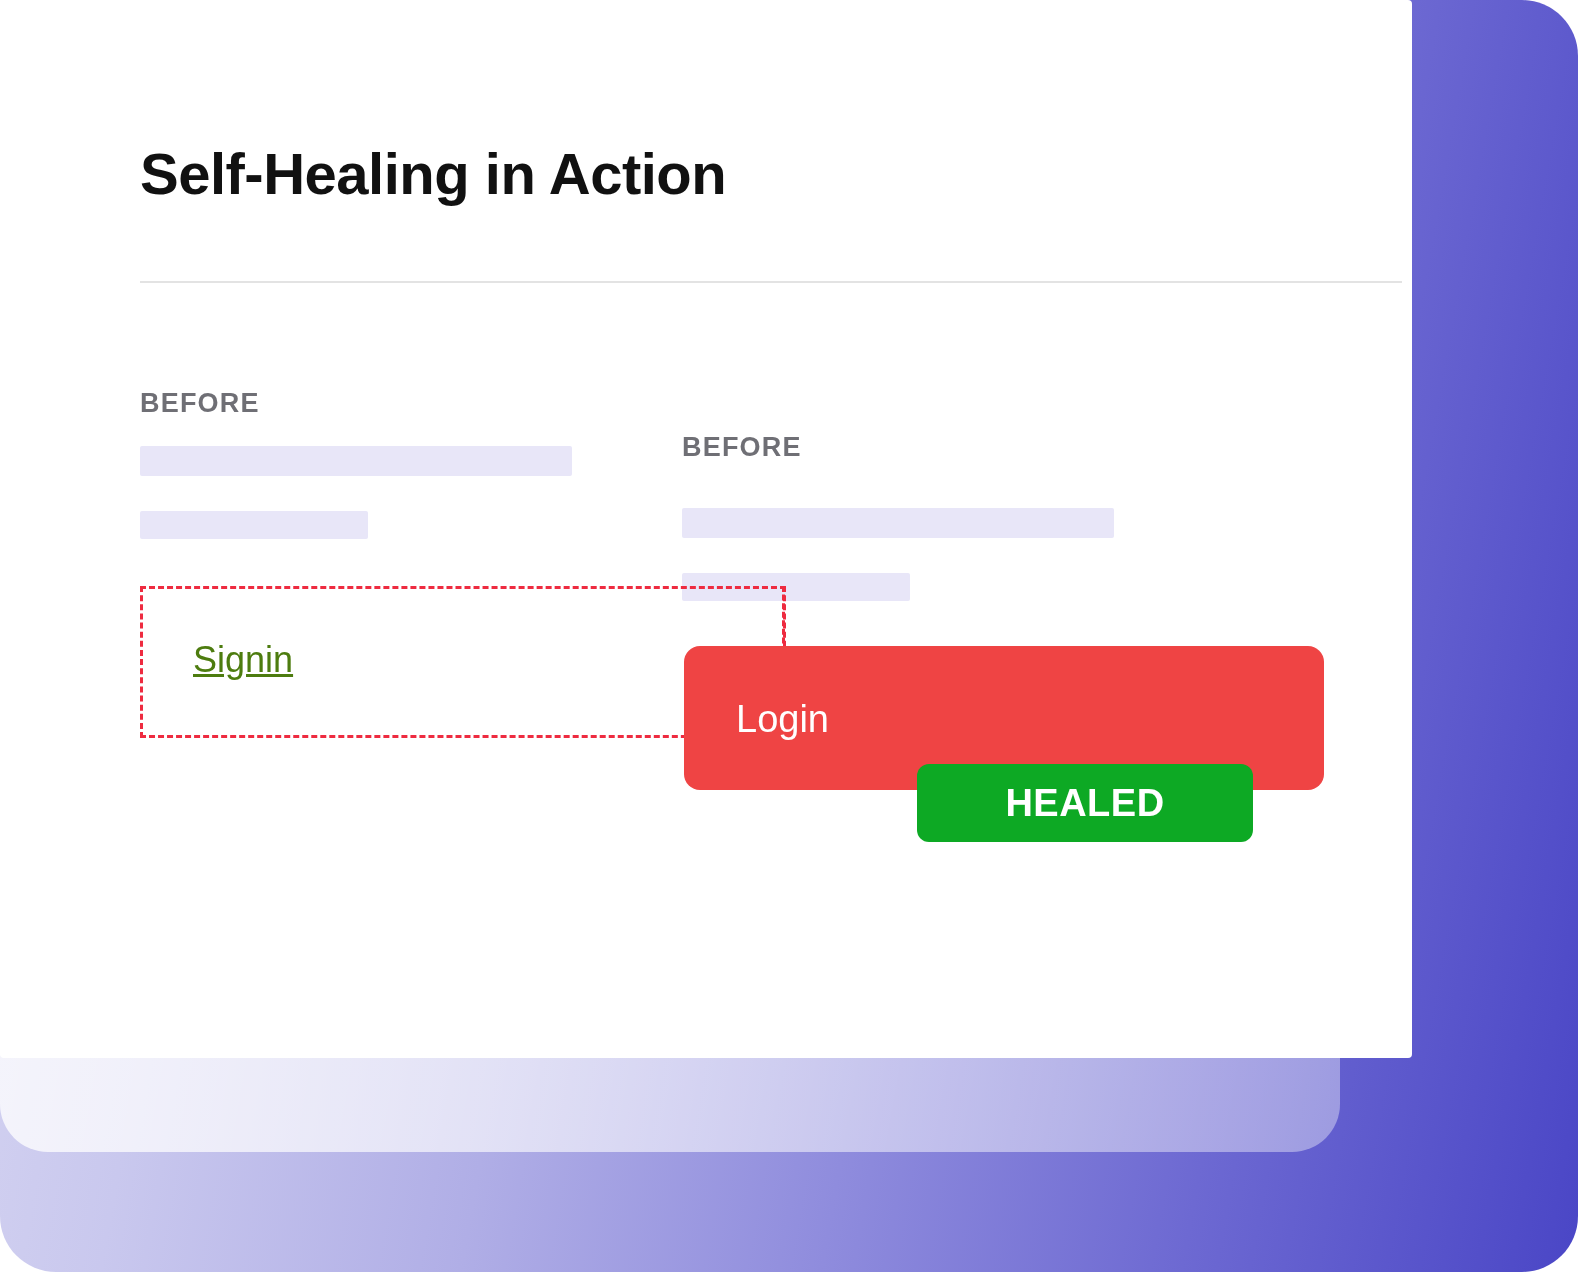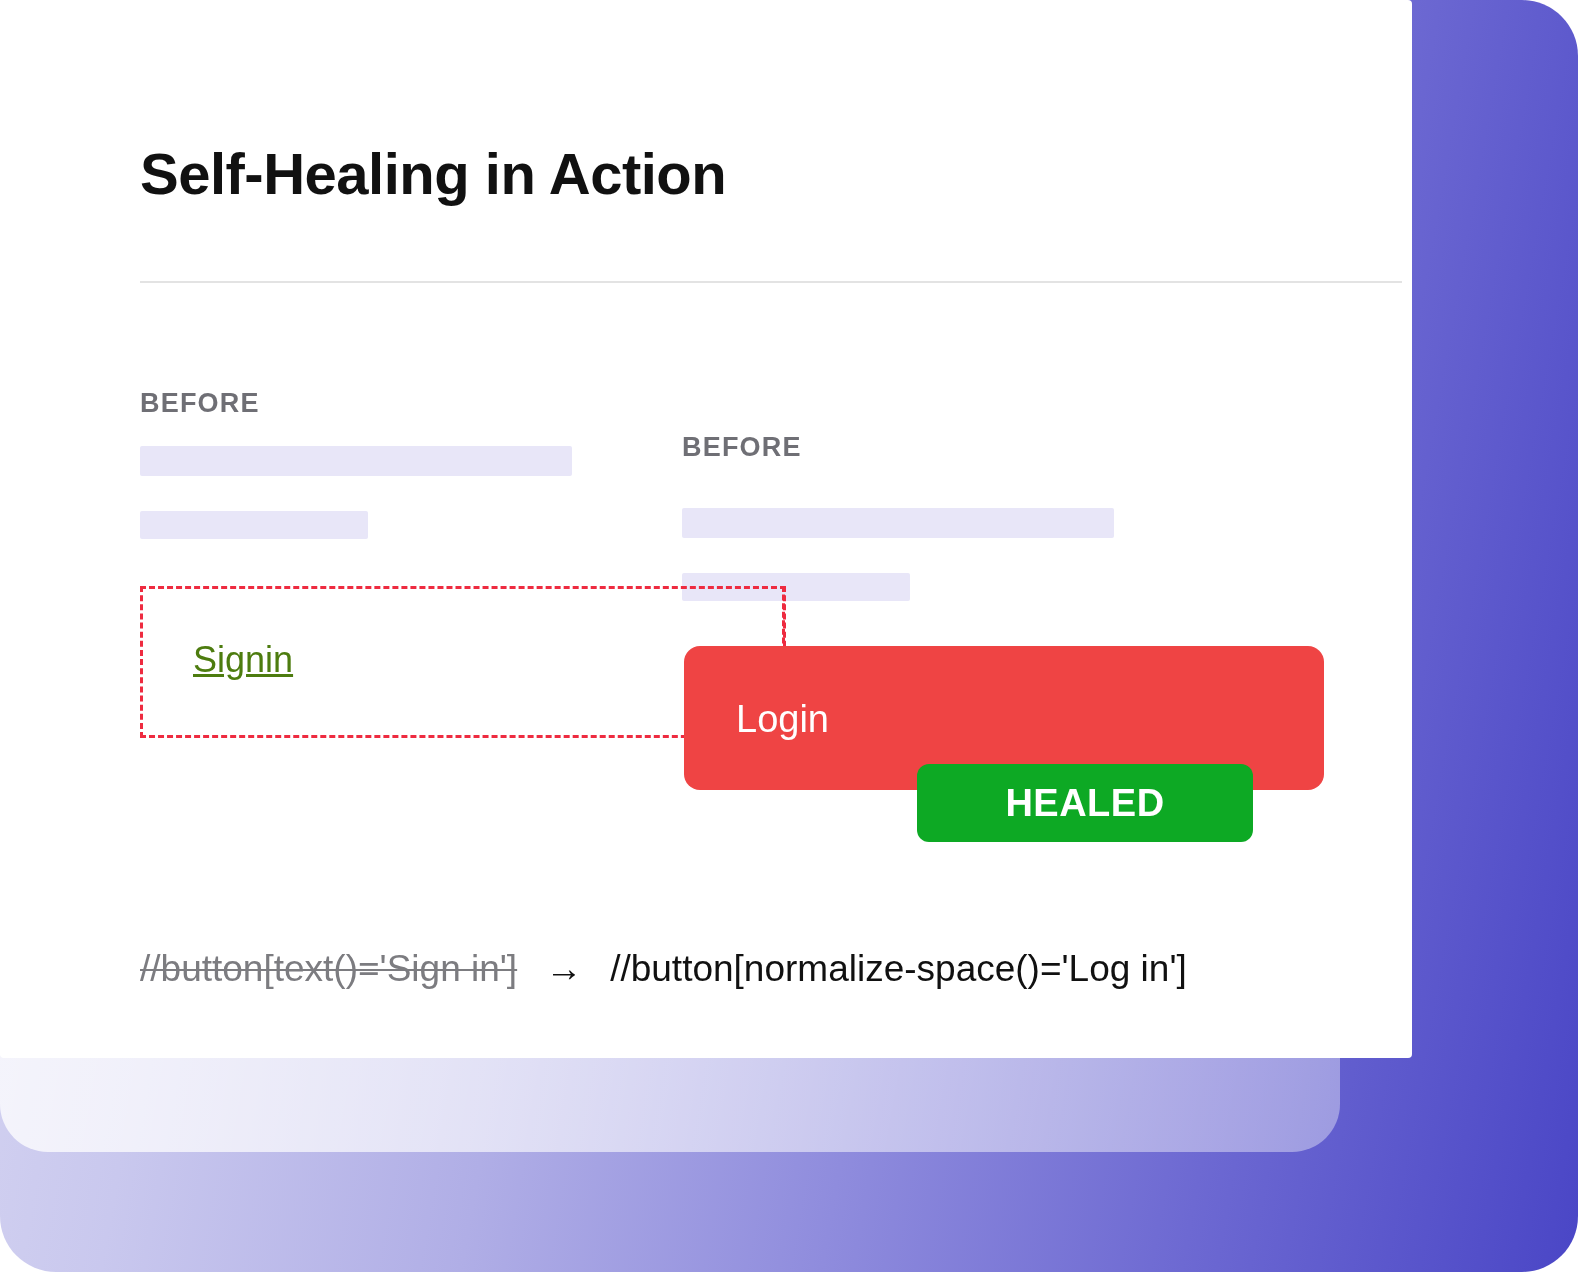--- a/index.html
+++ b/index.html
@@ -235,20 +235,15 @@
     <div class="dashed-connector"></div>
 
     <div class="login-button">
       <span class="login-label">Login</span>
     </div>
 
     <div class="healed-badge">
       <span class="healed-label">HEALED</span>
     </div>
 
-    <div class="selector-row">
-      <span class="selector-old">//button[text()='Sign in']</span>
-      <span class="selector-arrow">→</span>
-      <span class="selector-new">//button[normalize-space()='Log in']</span>
-    </div>
 
   </div>
 </div>
 
 </body></html>

